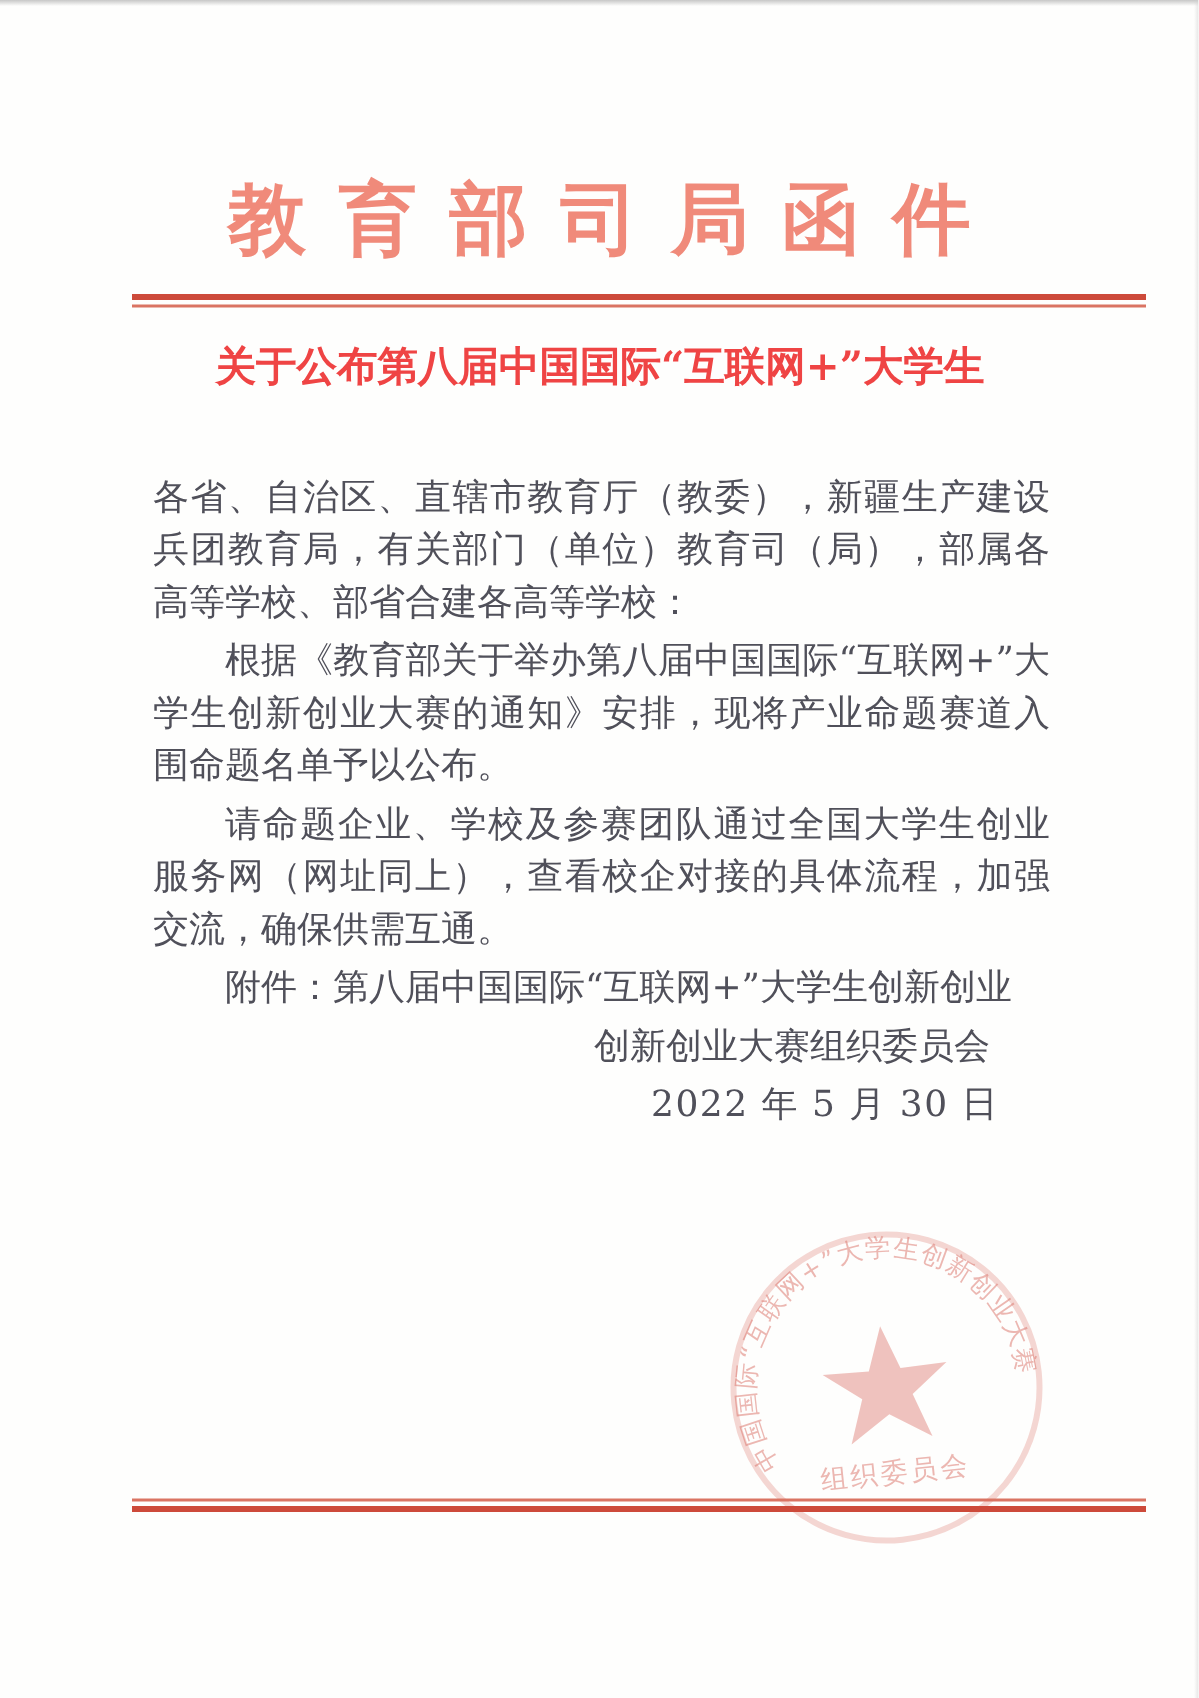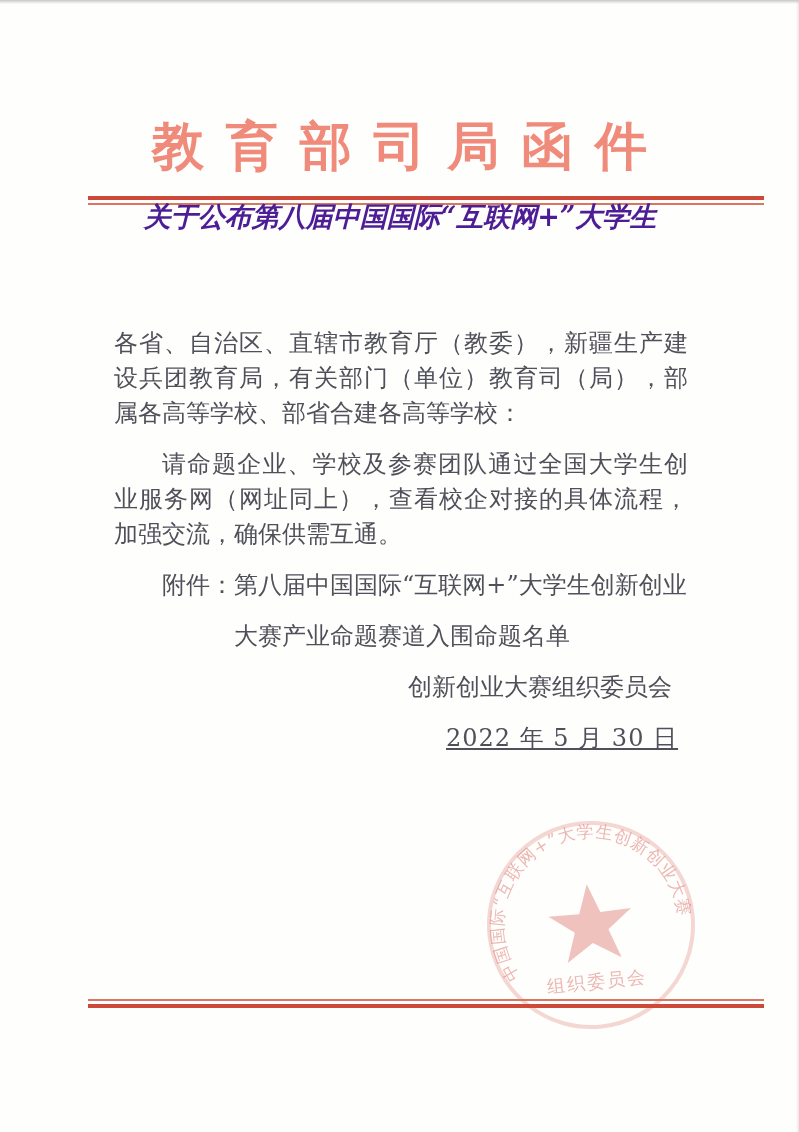--- a/index.html
+++ b/index.html
@@ -32,40 +32,39 @@
     text-indent:0.42em; 
     color:#f08a7a;
     white-space:nowrap;
   }
   .rule{position:absolute;left:88px;width:676px;}
   .rule-top-thick{top:196px;height:4px;background:#cd4a3a;}
   .rule-top-thin{top:203px;height:2px;background:#da7463;}
   .rule-bottom-thin{top:999px;height:2px;background:#da7463;}
   .rule-bottom-thick{top:1004px;height:4px;background:#cd4a3a;}
   .doc-title{
-    position:absolute;top:198px;left:60px;width:680px;
+    position:absolute;top:226px;left:60px;width:680px;
     text-align:center;
     font-size:27px;font-weight:bold;
     line-height:37px;
-    color:#4c1d95;
-    font-style:italic;
+    color:#ef4444;
   }
   .body-block{
     position:absolute;top:310px;left:98px;width:606px;
     font-size:24px;line-height:35px;
     color:#50505a;
     text-align:justify;
   }
-  .body-block p{margin:16px;}
+  .body-block p{margin:4px;}
   .para{text-indent:2em;}
   .attach-line1{margin:0;text-indent:2em;}
   .attach-line2{margin:0;padding-left:5em;}
   .signer-line1{margin:0;padding-left:277px;white-space:nowrap;}
   .signer-line2{margin:0;padding-left:294px;white-space:nowrap;}
-  .date-line{margin:0;padding-left:332px;white-space:nowrap;letter-spacing:1px;text-decoration:underline;}
+  .date-line{margin:0;padding-left:332px;white-space:nowrap;letter-spacing:1px;}
   .seal{
     position:absolute;left:478px;top:812px;
     width:226px;height:226px;
     pointer-events:none;
   }
 </style>
 </head>
 <body>
 
 <div class="page">
@@ -77,23 +76,23 @@
 
   <div class="rule rule-top-thick"></div>
   <div class="rule rule-top-thin"></div>
 
   <div class="doc-title">
     <div>关于公布第八届中国国际“互联网+”大学生</div>
   </div>
 
   <div class="body-block">
     <p>各省、自治区、直辖市教育厅（教委），新疆生产建设兵团教育局，有关部门（单位）教育司（局），部属各高等学校、部省合建各高等学校：</p>
+    <p class="para">根据《教育部关于举办第八届中国国际“互联网+”大学生创新创业大赛的通知》安排，现将产业命题赛道入围命题名单予以公布。</p>
     <p class="para">请命题企业、学校及参赛团队通过全国大学生创业服务网（网址同上），查看校企对接的具体流程，加强交流，确保供需互通。</p>
     <p class="attach-line1">附件：第八届中国国际“互联网+”大学生创新创业</p>
-    <p class="attach-line2">大赛产业命题赛道入围命题名单</p>
     <p class="signer-line2">创新创业大赛组织委员会</p>
     <p class="date-line">2022 年 5 月 30 日</p>
   </div>
 
   <svg class="seal" viewBox="0 0 226 226" xmlns="http://www.w3.org/2000/svg">
     <g transform="rotate(-6 113 113)" fill="none" stroke="none">
       <circle cx="113" cy="113" r="102" stroke="#dd7b72" stroke-width="4" stroke-opacity="0.30" fill="none"></circle>
       <polygon fill="#dd7b72" fill-opacity="0.45" points="113,72 123.6,101.1 154.5,100.3 129.9,119.1 140.1,148.4 113,131 85.9,148.4 96.1,119.1 71.5,100.3 102.4,101.1"></polygon>
       <defs>
         <path id="sealArcPath" d="M 36.5 157 A 88 88 0 1 1 189.5 157"></path>

